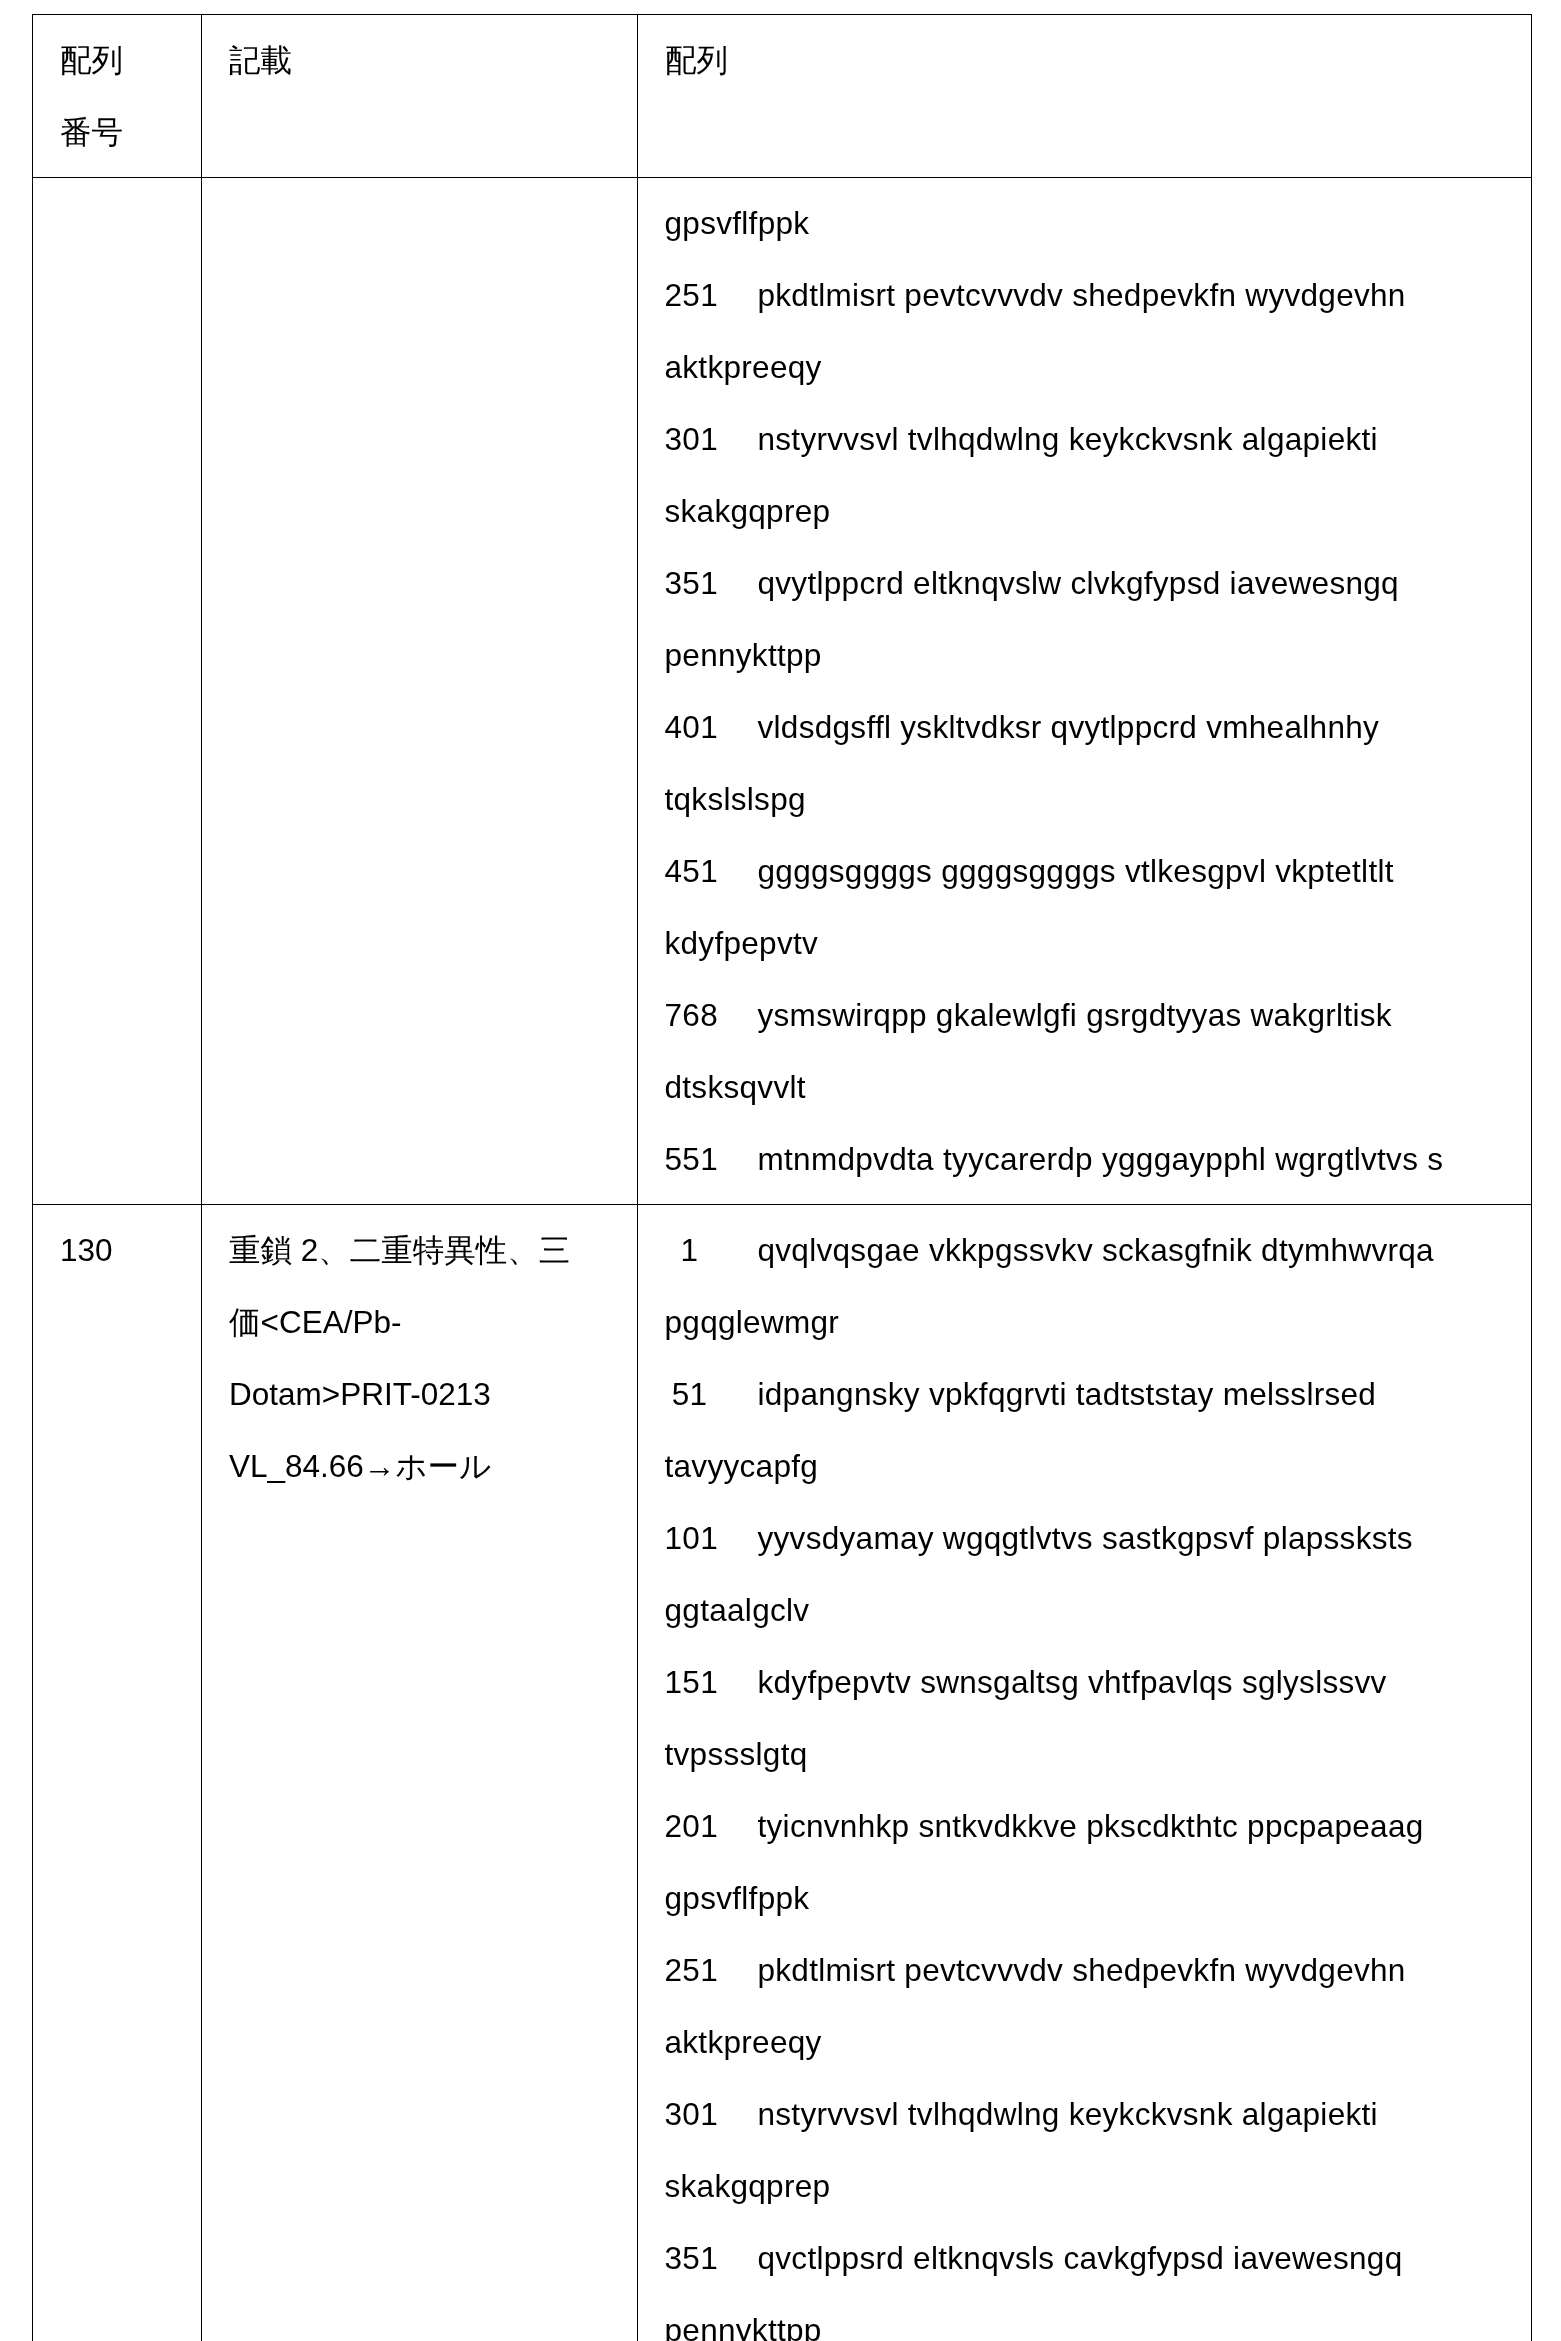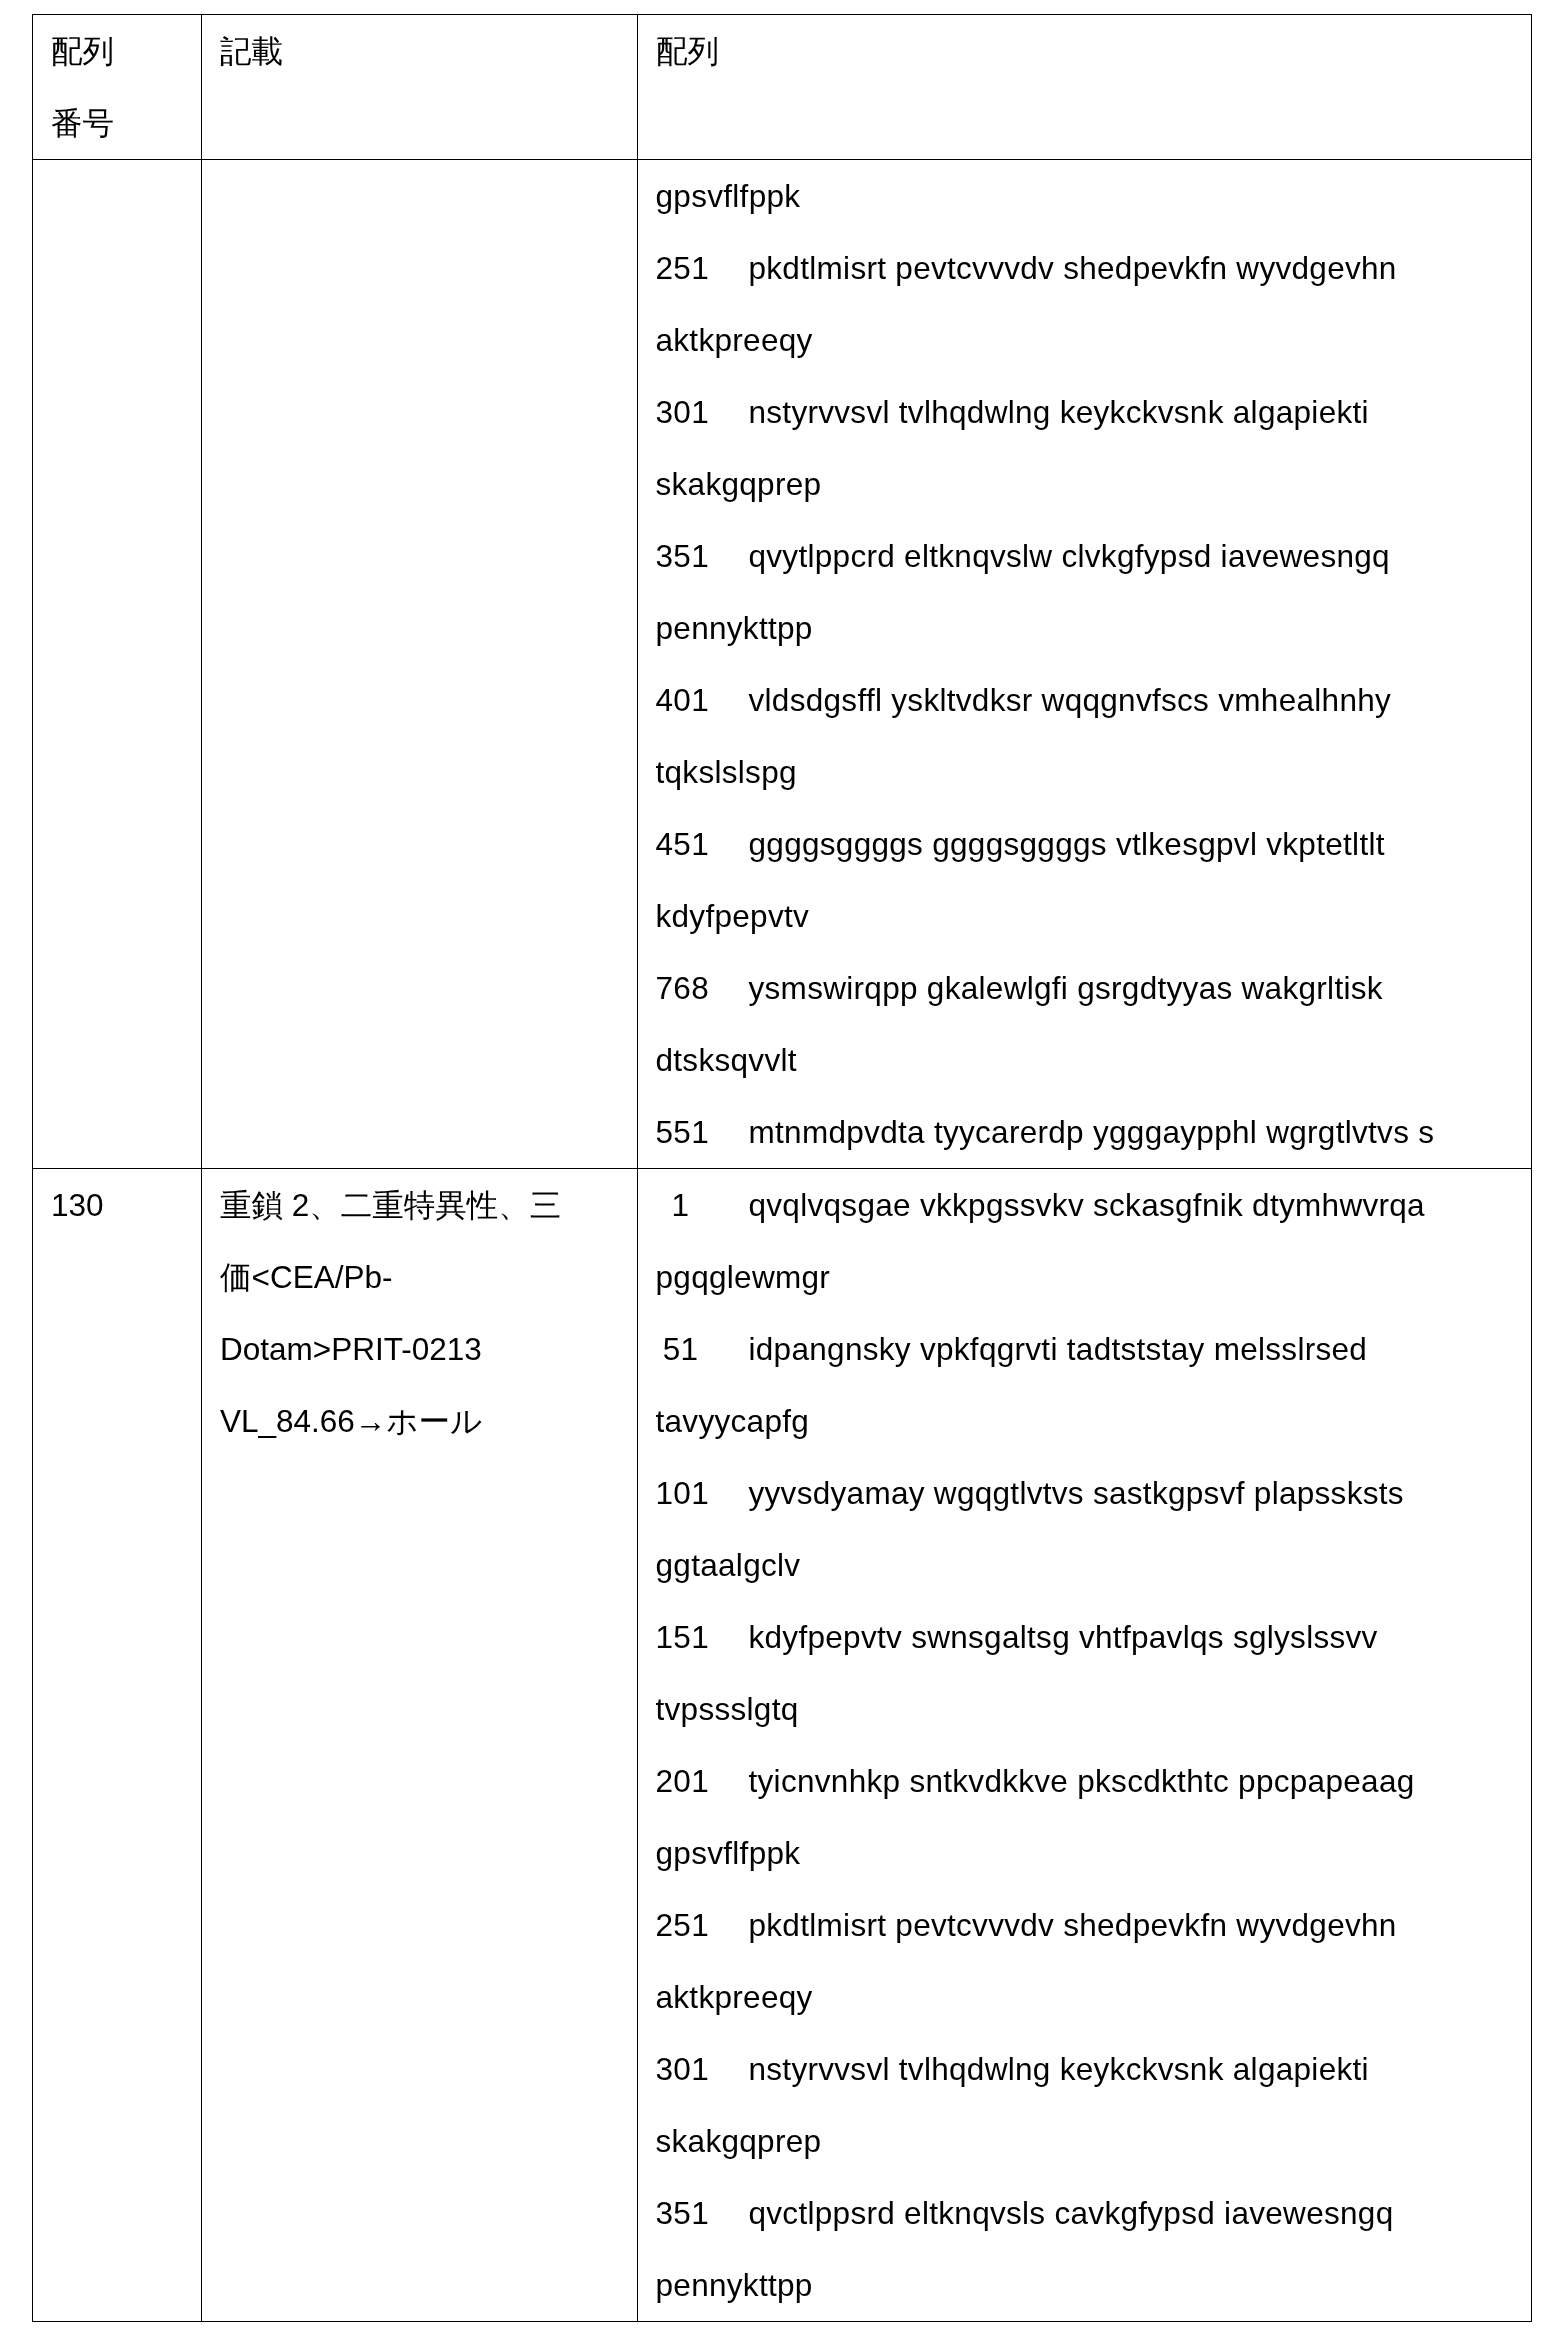--- a/index.html
+++ b/index.html
@@ -19,21 +19,21 @@
       position: absolute;
       left: 32px;
       top: 14px;
       width: 1499px;
       border-collapse: collapse;
       table-layout: fixed;
     }
     .seq-table td {
       border: 1.7px solid #000000;
       vertical-align: top;
-      padding: 0;
+      padding: 9px;
       font-size: 31.5px;
       line-height: 72px;
     }
     .col-no   { width: 169px; }
     .col-desc { width: 436px; }
     .col-seq  { width: 894px; }
     .cell-inner {
       padding-left: 18px;
       padding-right: 5.8px;
     }
@@ -106,21 +106,21 @@
     </td>
     <td class="seq-cell">
       <div class="cell-inner">
             <span class="line"><span>gpsvflfppk</span></span>
             <span class="line"><span class="seq-num">251</span><span class="seq-gap"></span><span>pkdtlmisrt pevtcvvvdv shedpevkfn wyvdgevhn</span></span>
             <span class="line"><span>aktkpreeqy</span></span>
             <span class="line"><span class="seq-num">301</span><span class="seq-gap"></span><span>nstyrvvsvl tvlhqdwlng keykckvsnk algapiekti</span></span>
             <span class="line"><span>skakgqprep</span></span>
             <span class="line"><span class="seq-num">351</span><span class="seq-gap"></span><span>qvytlppcrd eltknqvslw clvkgfypsd iavewesngq</span></span>
             <span class="line"><span>pennykttpp</span></span>
-            <span class="line"><span class="seq-num">401</span><span class="seq-gap"></span><span>vldsdgsffl yskltvdksr wqqgnvfscs vmhealhnhy</span></span>
+            <span class="line"><span class="seq-num">401</span><span class="seq-gap"></span><span>vldsdgsffl yskltvdksr qvytlppcrd vmhealhnhy</span></span>
             <span class="line"><span>tqkslslspg</span></span>
             <span class="line"><span class="seq-num">451</span><span class="seq-gap"></span><span>ggggsggggs ggggsggggs vtlkesgpvl vkptetltlt</span></span>
             <span class="line"><span>kdyfpepvtv</span></span>
             <span class="line"><span class="seq-num">768</span><span class="seq-gap"></span><span>ysmswirqpp gkalewlgfi gsrgdtyyas wakgrltisk</span></span>
             <span class="line"><span>dtsksqvvlt</span></span>
             <span class="line"><span class="seq-num">551</span><span class="seq-gap"></span><span>mtnmdpvdta tyycarerdp ygggaypphl wgrgtlvtvs s</span></span>
           </div>
     </td>
   </tr>
 

